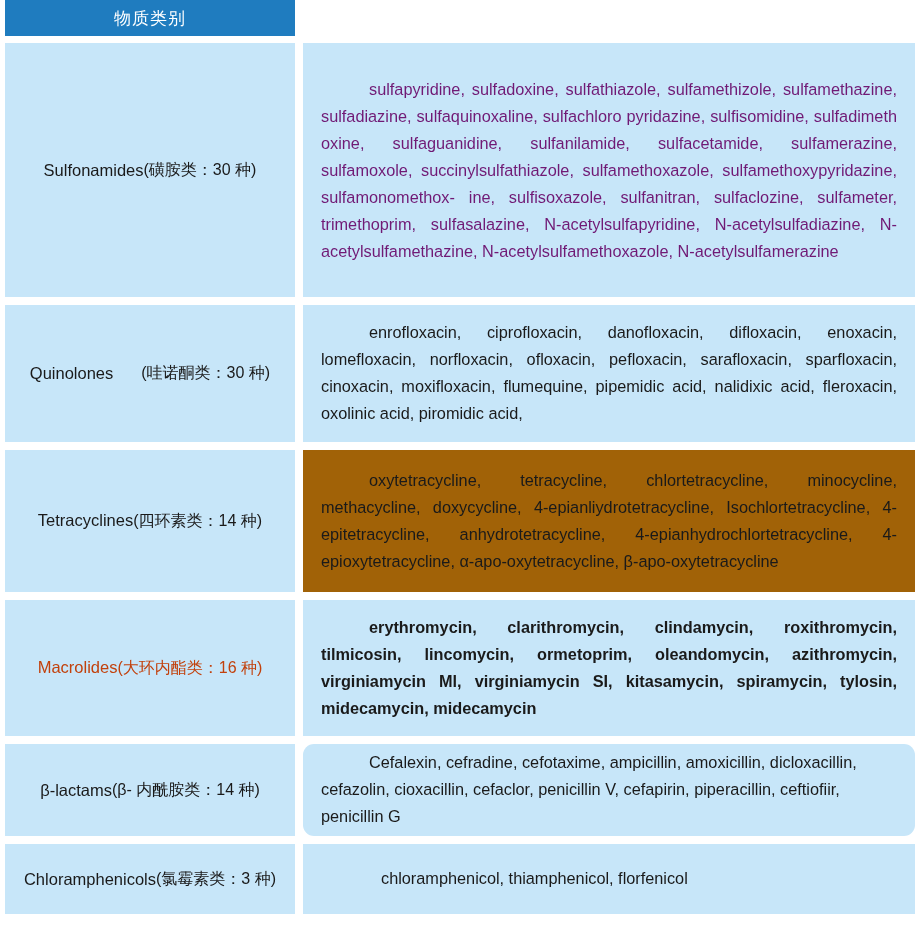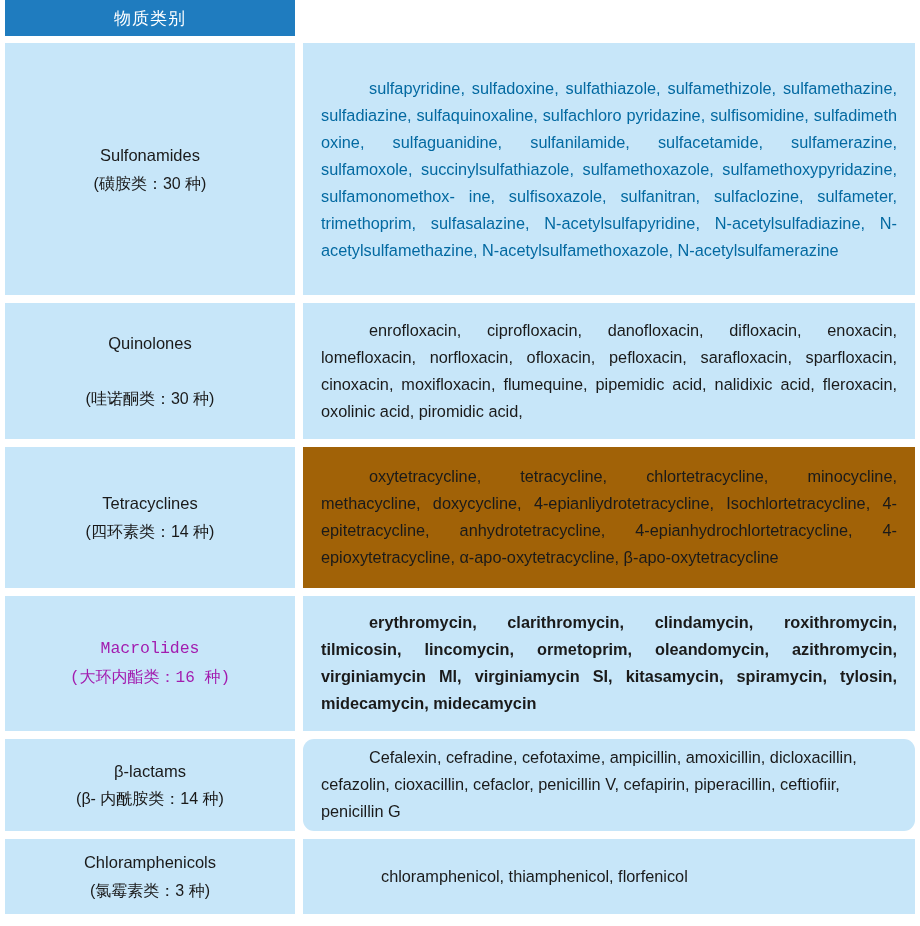--- a/index.html
+++ b/index.html
@@ -54,21 +54,21 @@
   }
   .body-row:last-child {
     margin-bottom: 12px;
   }
   .cell {
     background: #c7e6f9;
     box-sizing: border-box;
   }
   .cat-cell {
     display: flex;
-    flex-direction: column;
+    flex-direction: row;
     align-items: center;
     justify-content: center;
     color: #1a1a1a;
     font-size: 16.5px;
     line-height: 1.75;
     padding: 12px 6px;
   }
   .cat-cn {
     font-size: 16px;
   }
@@ -109,21 +109,21 @@
     <div class="gutter"></div>
     <div class="header-cell col-list" style="background: #ef4444; color: rgb(255, 255, 255); margin-top: 48px;">物质列表</div>
   </div>
 
   <div class="body-row r0">
     <div class="cell cat-cell col-cat" style="background: rgb(199, 230, 249); color: rgb(26, 26, 26);">
       <div>Sulfonamides</div>
       <div class="cat-cn">(磺胺类：30 种)</div>
     </div>
     <div class="gutter"></div>
-    <div class="cell list-cell col-list" style="background: rgb(199, 230, 249); color: #0369a1;">
+    <div class="cell list-cell col-list" style="background: rgb(199, 230, 249); color: #701a75;">
         <span>sulfapyridine, sulfadoxine, sulfathiazole, sulfamethizole, sulfamethazine, sulfadiazine, sulfaquinoxaline, sulfachloro pyridazine, sulfisomidine, sulfadimeth oxine, sulfaguanidine, sulfanilamide, sulfacetamide, sulfamerazine, sulfamoxole, succinylsulfathiazole, sulfamethoxazole, sulfamethoxypyridazine, sulfamonomethox- ine, sulfisoxazole, sulfanitran, sulfaclozine, sulfameter, trimethoprim, sulfasalazine, N-acetylsulfapyridine, N-acetylsulfadiazine, N-acetylsulfamethazine, N-acetylsulfamethoxazole, N-acetylsulfamerazine</span>
       </div>
   </div>
 
   <div class="body-row r1">
     <div class="cell cat-cell col-cat" style="background: rgb(199, 230, 249); color: rgb(26, 26, 26); gap: 28px;">
       <div>Quinolones</div>
       <div class="cat-cn">(哇诺酮类：30 种)</div>
     </div>
     <div class="gutter"></div>
@@ -137,21 +137,21 @@
       <div>Tetracyclines</div>
       <div class="cat-cn">(四环素类：14 种)</div>
     </div>
     <div class="gutter"></div>
     <div class="cell list-cell col-list" style="background: #a16207; color: rgb(26, 26, 26);">
         <span>oxytetracycline, tetracycline, chlortetracycline, minocycline, methacycline, doxycycline, 4-epianliydrotetracycline, Isochlortetracycline, 4-epitetracycline, anhydrotetracycline, 4-epianhydrochlortetracycline, 4-epioxytetracycline, α-apo-oxytetracycline, β-apo-oxytetracycline</span>
       </div>
   </div>
 
   <div class="body-row r3">
-    <div class="cell cat-cell col-cat" style="background: rgb(199, 230, 249); color: #a21caf; font-family: Liberation Mono, monospace;">
+    <div class="cell cat-cell col-cat" style="background: rgb(199, 230, 249); color: #c2410c;">
       <div>Macrolides</div>
       <div class="cat-cn">(大环内酯类：16 种)</div>
     </div>
     <div class="gutter"></div>
     <div class="cell list-cell col-list" style="background: rgb(199, 230, 249); color: rgb(26, 26, 26); font-weight: bold;">
         <span>erythromycin, clarithromycin, clindamycin, roxithromycin, tilmicosin, lincomycin, ormetoprim, oleandomycin, azithromycin, virginiamycin Ml, virginiamycin SI, kitasamycin, spiramycin, tylosin, midecamycin, midecamycin</span>
       </div>
   </div>
 
   <div class="body-row r4">

